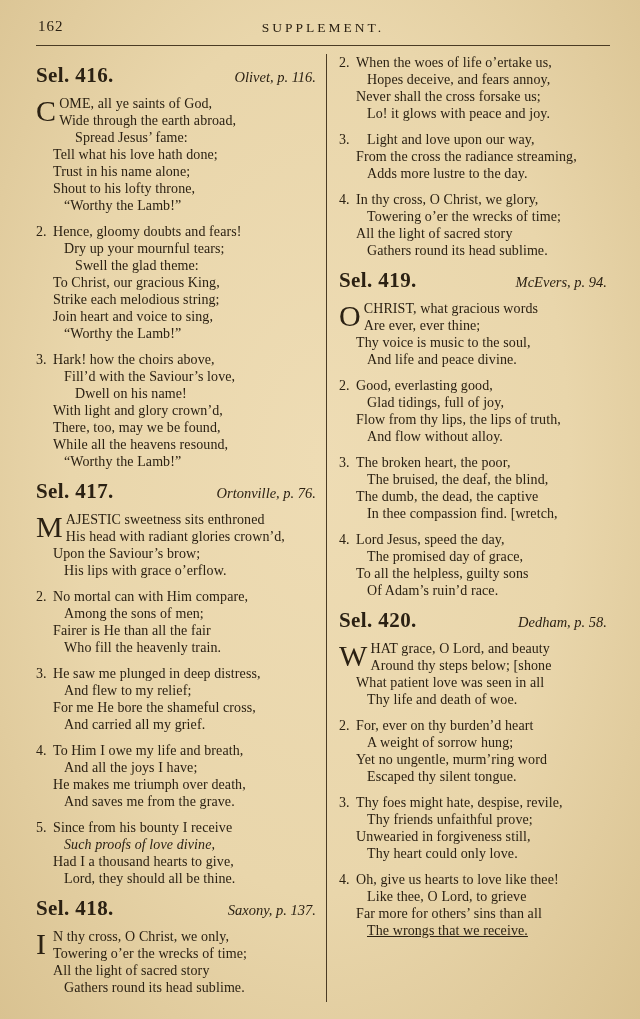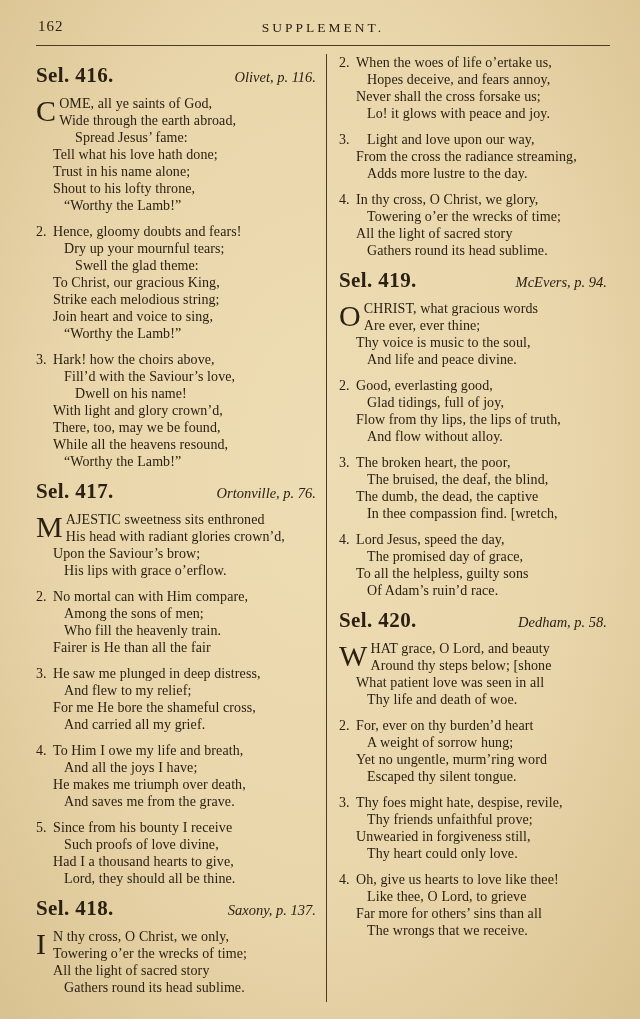--- a/index.html
+++ b/index.html
@@ -122,41 +122,41 @@
           <span class="dropcap">M</span>
           <div class="line" style="padding-left: 0px;">AJESTIC sweetness sits enthroned</div>
           <div class="line" style="padding-left: 0px;">His head with radiant glories crown’d,</div>
           <div class="line" style="padding-left: 0px;">Upon the Saviour’s brow;</div>
           <div class="line" style="padding-left: 11px;">His lips with grace o’erflow.</div>
         </div>
         <div class="verse">
           <span class="vnum">2.</span>
           <div class="line" style="padding-left: 0px;">No mortal can with Him compare,</div>
           <div class="line" style="padding-left: 11px;">Among the sons of men;</div>
+          <div class="line" style="padding-left: 0px;">Fairer is He than all the fair</div>
           <div class="line" style="padding-left: 11px;">Who fill the heavenly train.</div>
-          <div class="line" style="padding-left: 0px;">Fairer is He than all the fair</div>
         </div>
         <div class="verse">
           <span class="vnum">3.</span>
           <div class="line" style="padding-left: 0px;">He saw me plunged in deep distress,</div>
           <div class="line" style="padding-left: 11px;">And flew to my relief;</div>
           <div class="line" style="padding-left: 0px;">For me He bore the shameful cross,</div>
           <div class="line" style="padding-left: 11px;">And carried all my grief.</div>
         </div>
         <div class="verse">
           <span class="vnum">4.</span>
           <div class="line" style="padding-left: 0px;">To Him I owe my life and breath,</div>
           <div class="line" style="padding-left: 11px;">And all the joys I have;</div>
           <div class="line" style="padding-left: 0px;">He makes me triumph over death,</div>
           <div class="line" style="padding-left: 11px;">And saves me from the grave.</div>
         </div>
         <div class="verse">
           <span class="vnum">5.</span>
           <div class="line" style="padding-left: 0px;">Since from his bounty I receive</div>
-          <div class="line" style="padding-left: 11px;">Such proofs of love divine,</div>
+          <div class="line" style="padding-left: 11px; font-style: italic;">Such proofs of love divine,</div>
           <div class="line" style="padding-left: 0px;">Had I a thousand hearts to give,</div>
           <div class="line" style="padding-left: 11px;">Lord, they should all be thine.</div>
         </div>
         <div class="sel-header">
           <span class="sel-num">Sel. 418.</span>
           <span class="tune">Saxony, p. 137.</span>
         </div>
         <div class="verse">
           <span class="dropcap">I</span>
           <div class="line" style="padding-left: 0px;">N thy cross, O Christ, we only,</div>
@@ -242,17 +242,17 @@
           <div class="line" style="padding-left: 0px;">Thy foes might hate, despise, revile,</div>
           <div class="line" style="padding-left: 11px;">Thy friends unfaithful prove;</div>
           <div class="line" style="padding-left: 0px;">Unwearied in forgiveness still,</div>
           <div class="line" style="padding-left: 11px;">Thy heart could only love.</div>
         </div>
         <div class="verse">
           <span class="vnum">4.</span>
           <div class="line" style="padding-left: 0px;">Oh, give us hearts to love like thee!</div>
           <div class="line" style="padding-left: 11px;">Like thee, O Lord, to grieve</div>
           <div class="line" style="padding-left: 0px;">Far more for others’ sins than all</div>
-          <div class="line" style="padding-left: 11px;">The wrongs that we receive.</div>
+          <div class="line" style="padding-left: 11px; text-decoration: underline;">The wrongs that we receive.</div>
         </div>
       </div>
   </div>
 </div>
 
 </body></html>

